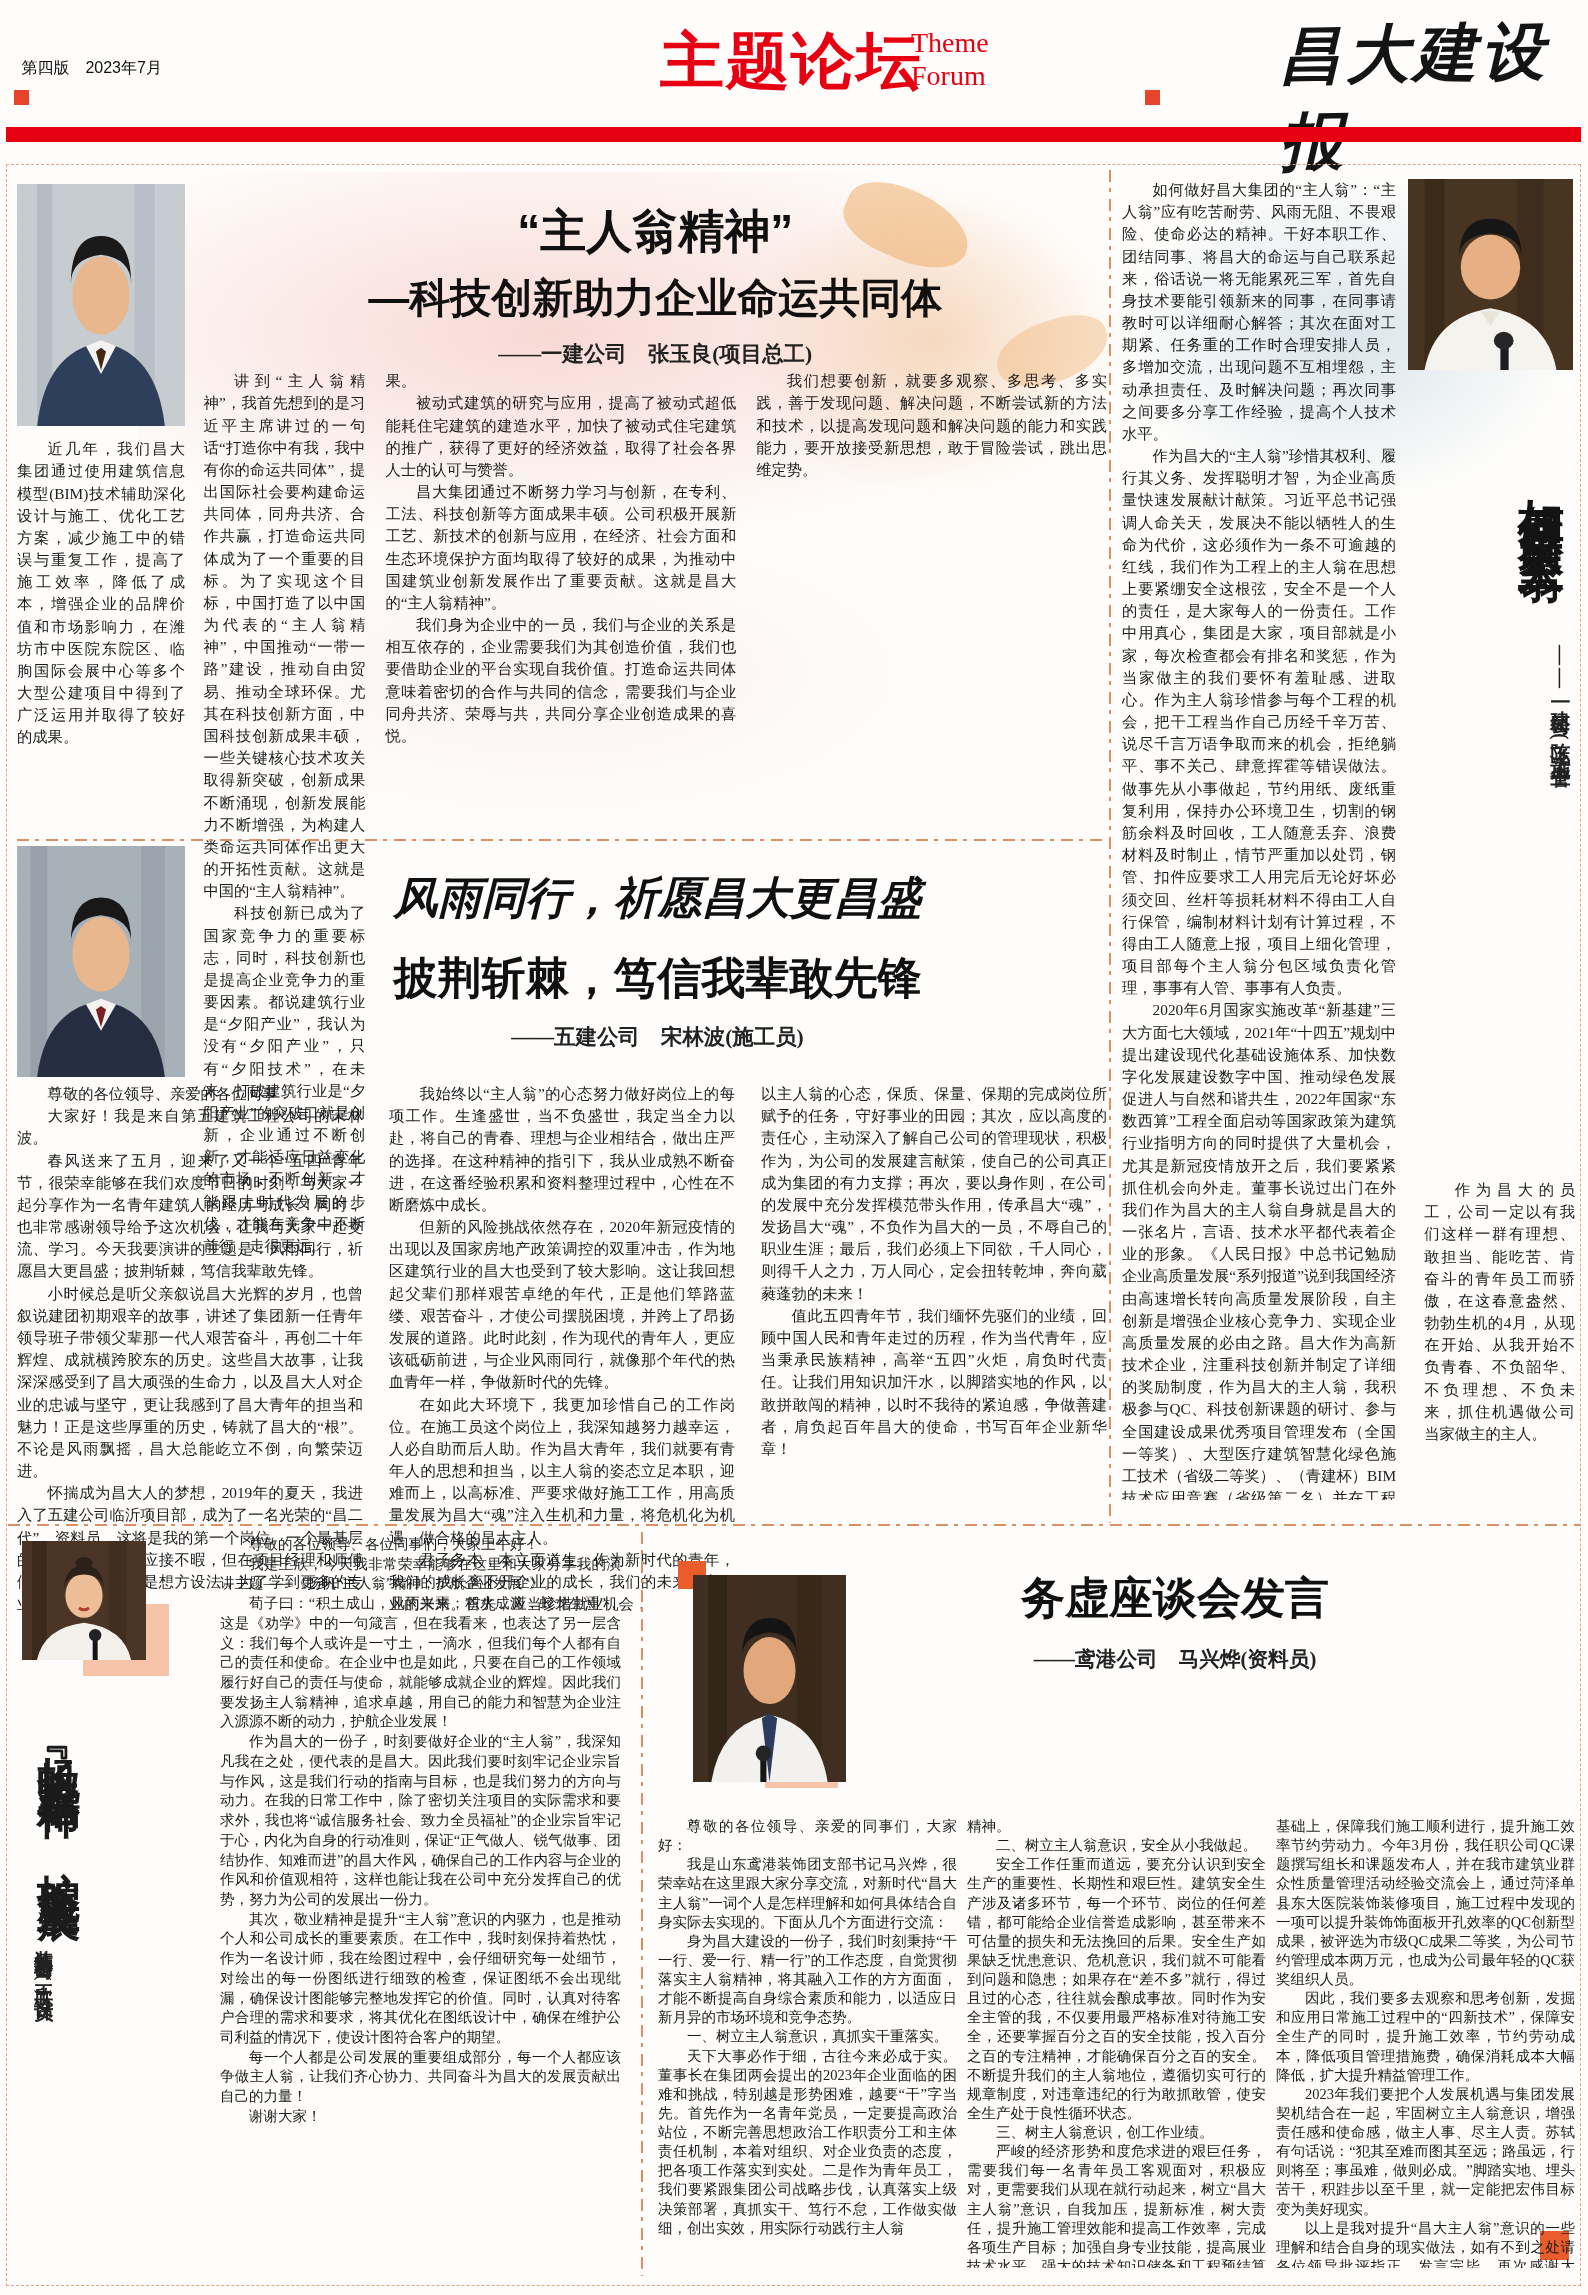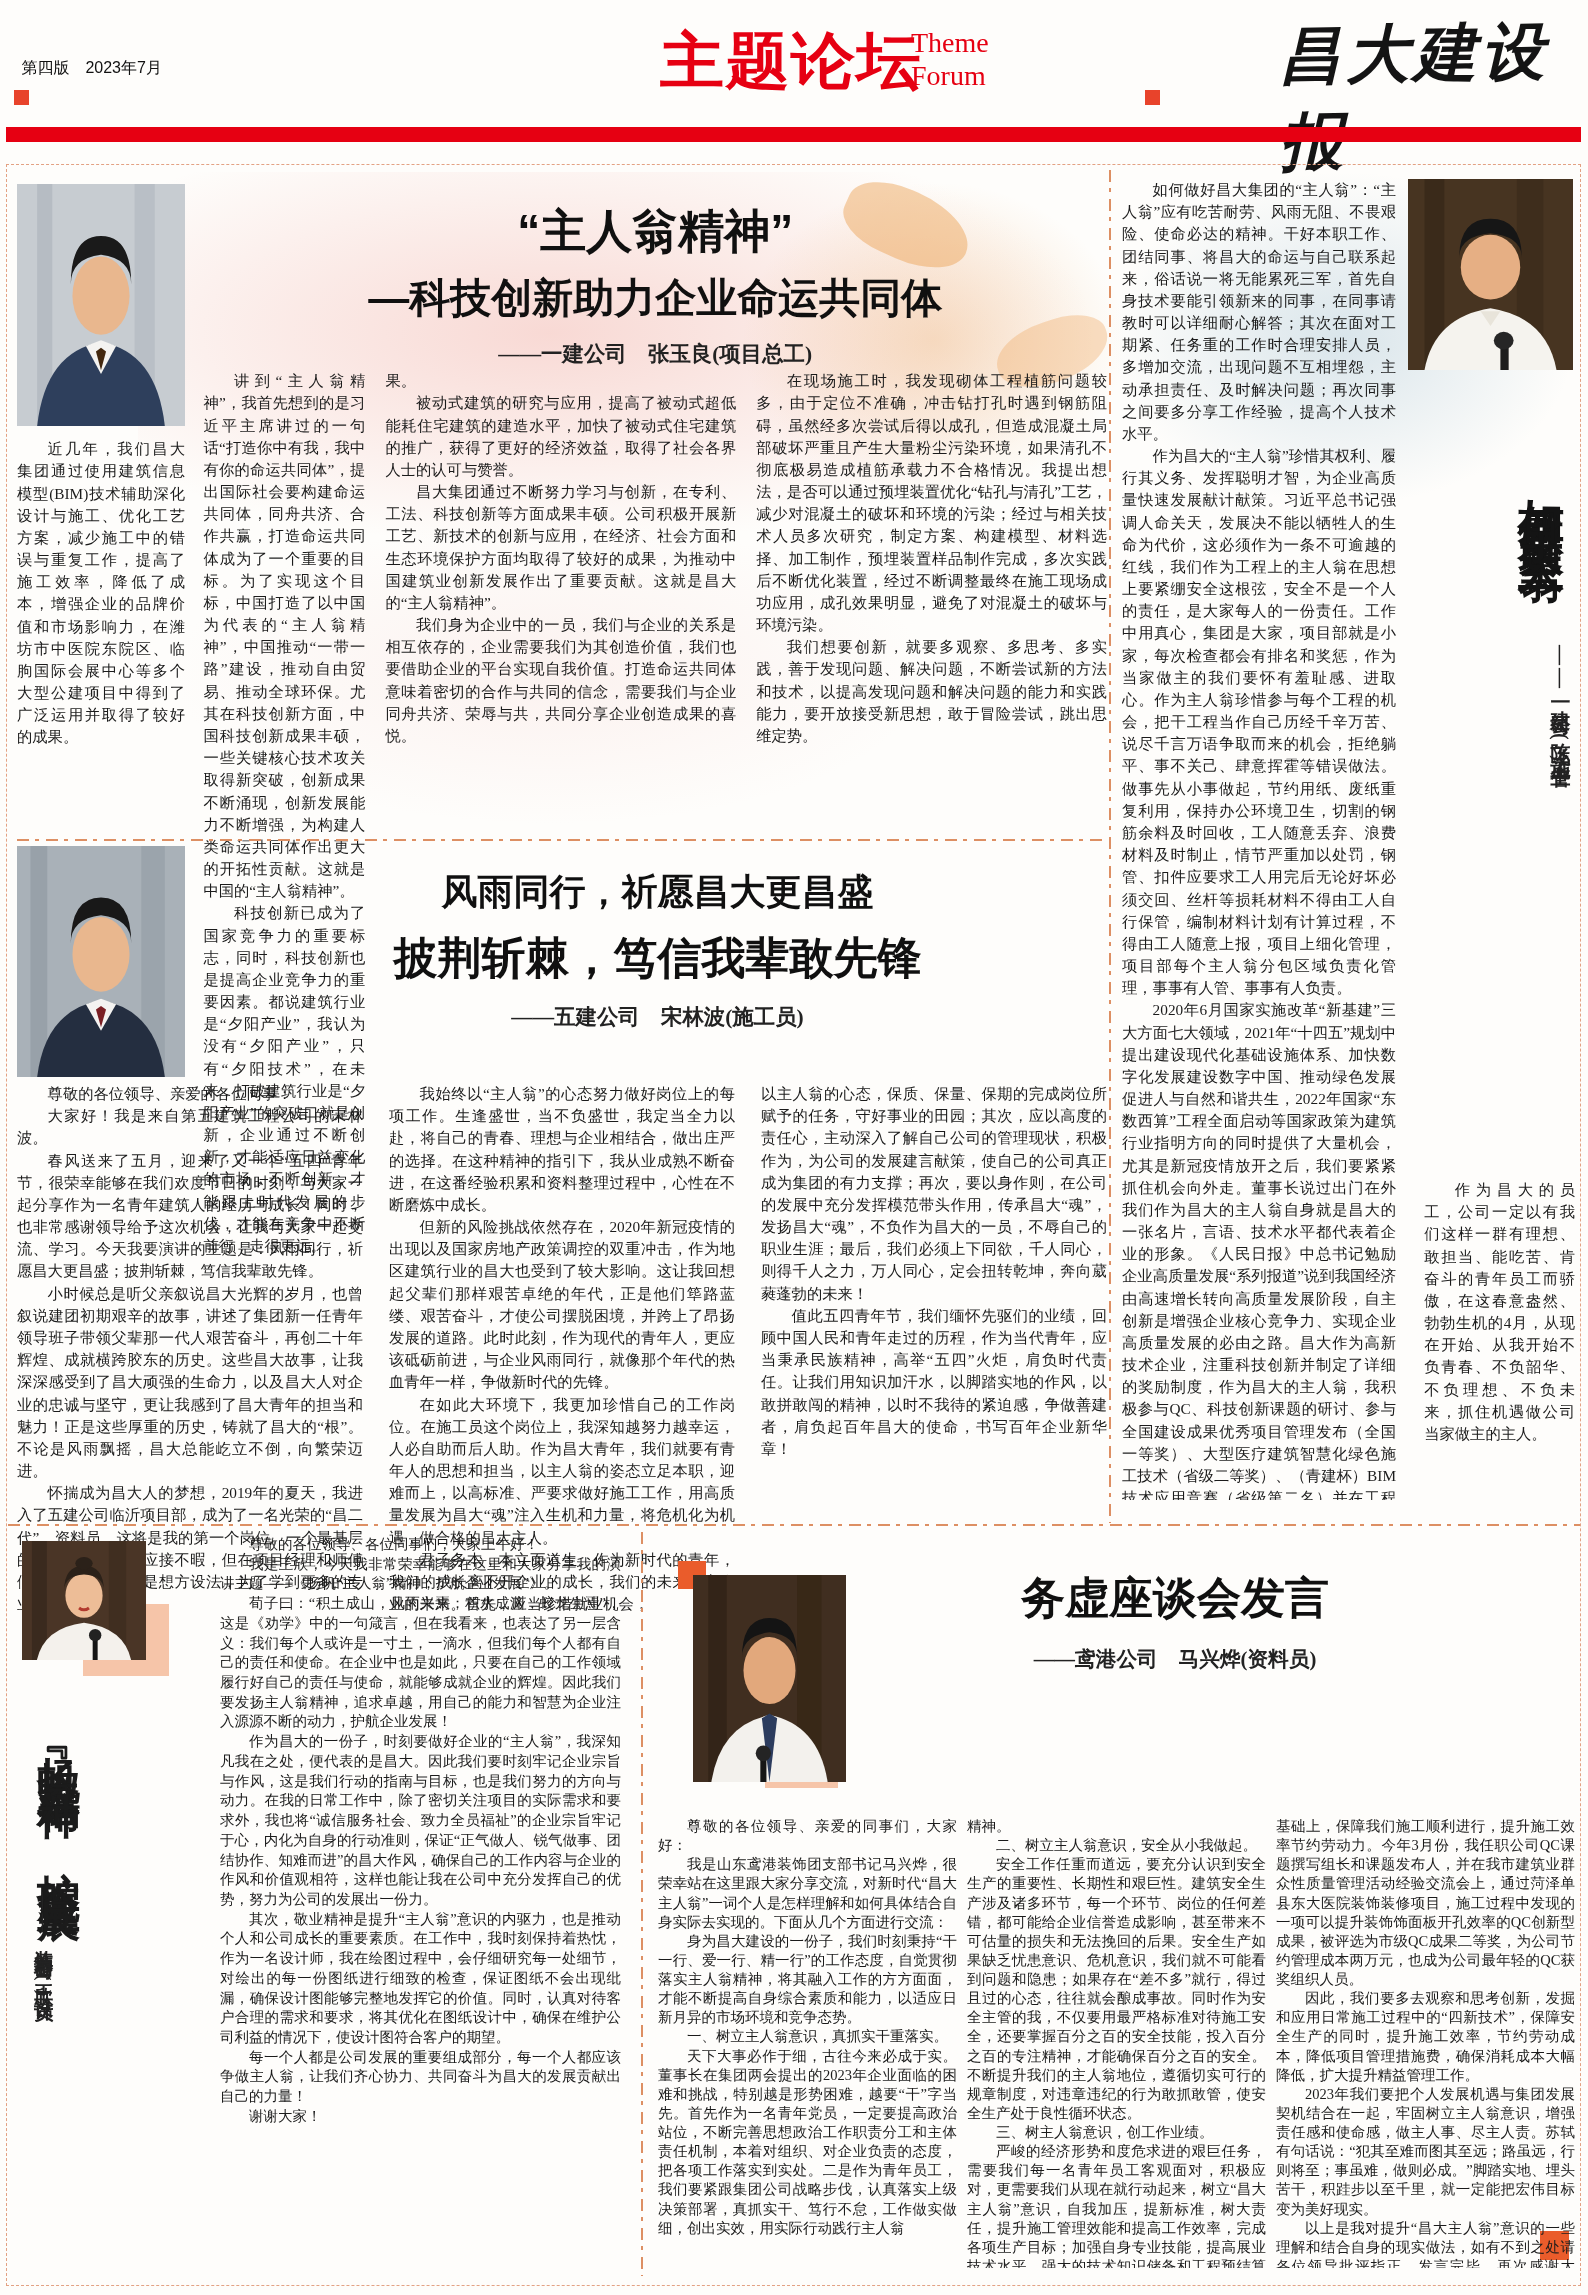--- a/index.html
+++ b/index.html
@@ -40,21 +40,21 @@
   #a1 .h1{font-size:46px;margin:13.8px 0 4.6px;}
   #a1 .h2{font-size:41px;margin:4.6px 0 10.7px;}
   #a1 .by{font-size:21.4px;}
   #a1 .bodyrow{flex:1;display:flex;gap:20px;}
   #a1 .colb{flex:0 0 162px;}
   #a1 .colc,#a1 .cold{flex:1;}
   
   #a2{left:17px;top:846px;width:1090px;height:670px;display:flex;flex-direction:column;}
   #a2 .toprow{height:246px;display:flex;gap:23px;}
   #a2 .headwrap{flex:1;}
-  #a2 .h1{font-size:36px;margin:20px 0 8px;}
+  #a2 .h1{font-size:44px;margin:20px 0 16px;font-style:italic;}
   #a2 .h2{font-size:44px;margin:6.1px 0 12.2px;}
   #a2 .by{font-size:21.4px;}
   #a2 .bodyrow{flex:1;display:flex;gap:26px;margin-top:6.1px;}
   #a2 .bodyrow .col{flex:1;}
   
   #ra{left:1122px;top:179px;width:453px;height:1321px;display:flex;gap:12.2px;}
   #ra .textcol{flex:0 0 274px;height:100%;}
   #ra .strip{flex:1;display:flex;flex-direction:column;}
   #ra .vtitle-row{margin-top:93px;height:499px;writing-mode:vertical-rl;display:flex;align-items:flex-start;}
   #ra .vtitle{font-family:"Liberation Sans",sans-serif;font-weight:900;font-size:46px;letter-spacing:6.1px;color:#141414;}
@@ -133,21 +133,20 @@
           <p>讲到“主人翁精神”，我首先想到的是习近平主席讲过的一句话“打造你中有我，我中有你的命运共同体”，提出国际社会要构建命运共同体，同舟共济、合作共赢，打造命运共同体成为了一个重要的目标。为了实现这个目标，中国打造了以中国为代表的“主人翁精神”，中国推动“一带一路”建设，推动自由贸易、推动全球环保。尤其在科技创新方面，中国科技创新成果丰硕，一些关键核心技术攻关取得新突破，创新成果不断涌现，创新发展能力不断增强，为构建人类命运共同体作出更大的开拓性贡献。这就是中国的“主人翁精神”。</p>
           <p>科技创新已成为了国家竞争力的重要标志，同时，科技创新也是提高企业竞争力的重要因素。都说建筑行业是“夕阳产业”，我认为没有“夕阳产业”，只有“夕阳技术”，在未来，打破建筑行业是“夕阳产业”的突破口就是创新，企业通过不断创新，才能适应日益变化的市场，不断创新，才能跟上时代发展的步伐，才能在竞争中不断前行，走得更远。</p>
         </div>
         <div class="col colc">
           <p class="ni">果。</p>
           <p>被动式建筑的研究与应用，提高了被动式超低能耗住宅建筑的建造水平，加快了被动式住宅建筑的推广，获得了更好的经济效益，取得了社会各界人士的认可与赞誉。</p>
           <p>昌大集团通过不断努力学习与创新，在专利、工法、科技创新等方面成果丰硕。公司积极开展新工艺、新技术的创新与应用，在经济、社会方面和生态环境保护方面均取得了较好的成果，为推动中国建筑业创新发展作出了重要贡献。这就是昌大的“主人翁精神”。</p>
           <p>我们身为企业中的一员，我们与企业的关系是相互依存的，企业需要我们为其创造价值，我们也要借助企业的平台实现自我价值。打造命运共同体意味着密切的合作与共同的信念，需要我们与企业同舟共济、荣辱与共，共同分享企业创造成果的喜悦。</p>
         </div>
         <div class="col cold">
-          <p>在现场施工时，我发现砌体工程植筋问题较多，由于定位不准确，冲击钻打孔时遇到钢筋阻碍，虽然经多次尝试后得以成孔，但造成混凝土局部破坏严重且产生大量粉尘污染环境，如果清孔不彻底极易造成植筋承载力不合格情况。我提出想法，是否可以通过预埋装置优化“钻孔与清孔”工艺，减少对混凝土的破坏和环境的污染；经过与相关技术人员多次研究，制定方案、构建模型、材料选择、加工制作，预埋装置样品制作完成，多次实践后不断优化装置，经过不断调整最终在施工现场成功应用，成孔效果明显，避免了对混凝土的破坏与环境污染。</p>
           <p>我们想要创新，就要多观察、多思考、多实践，善于发现问题、解决问题，不断尝试新的方法和技术，以提高发现问题和解决问题的能力和实践能力，要开放接受新思想，敢于冒险尝试，跳出思维定势。</p>
         </div>
       </div>
     </div>
   </div>
 
   <div class="abs hdash" style="left:17px;top:839px;width:1090px;"></div>
 
   <div id="a2" class="abs body-txt">
     <div class="toprow">

